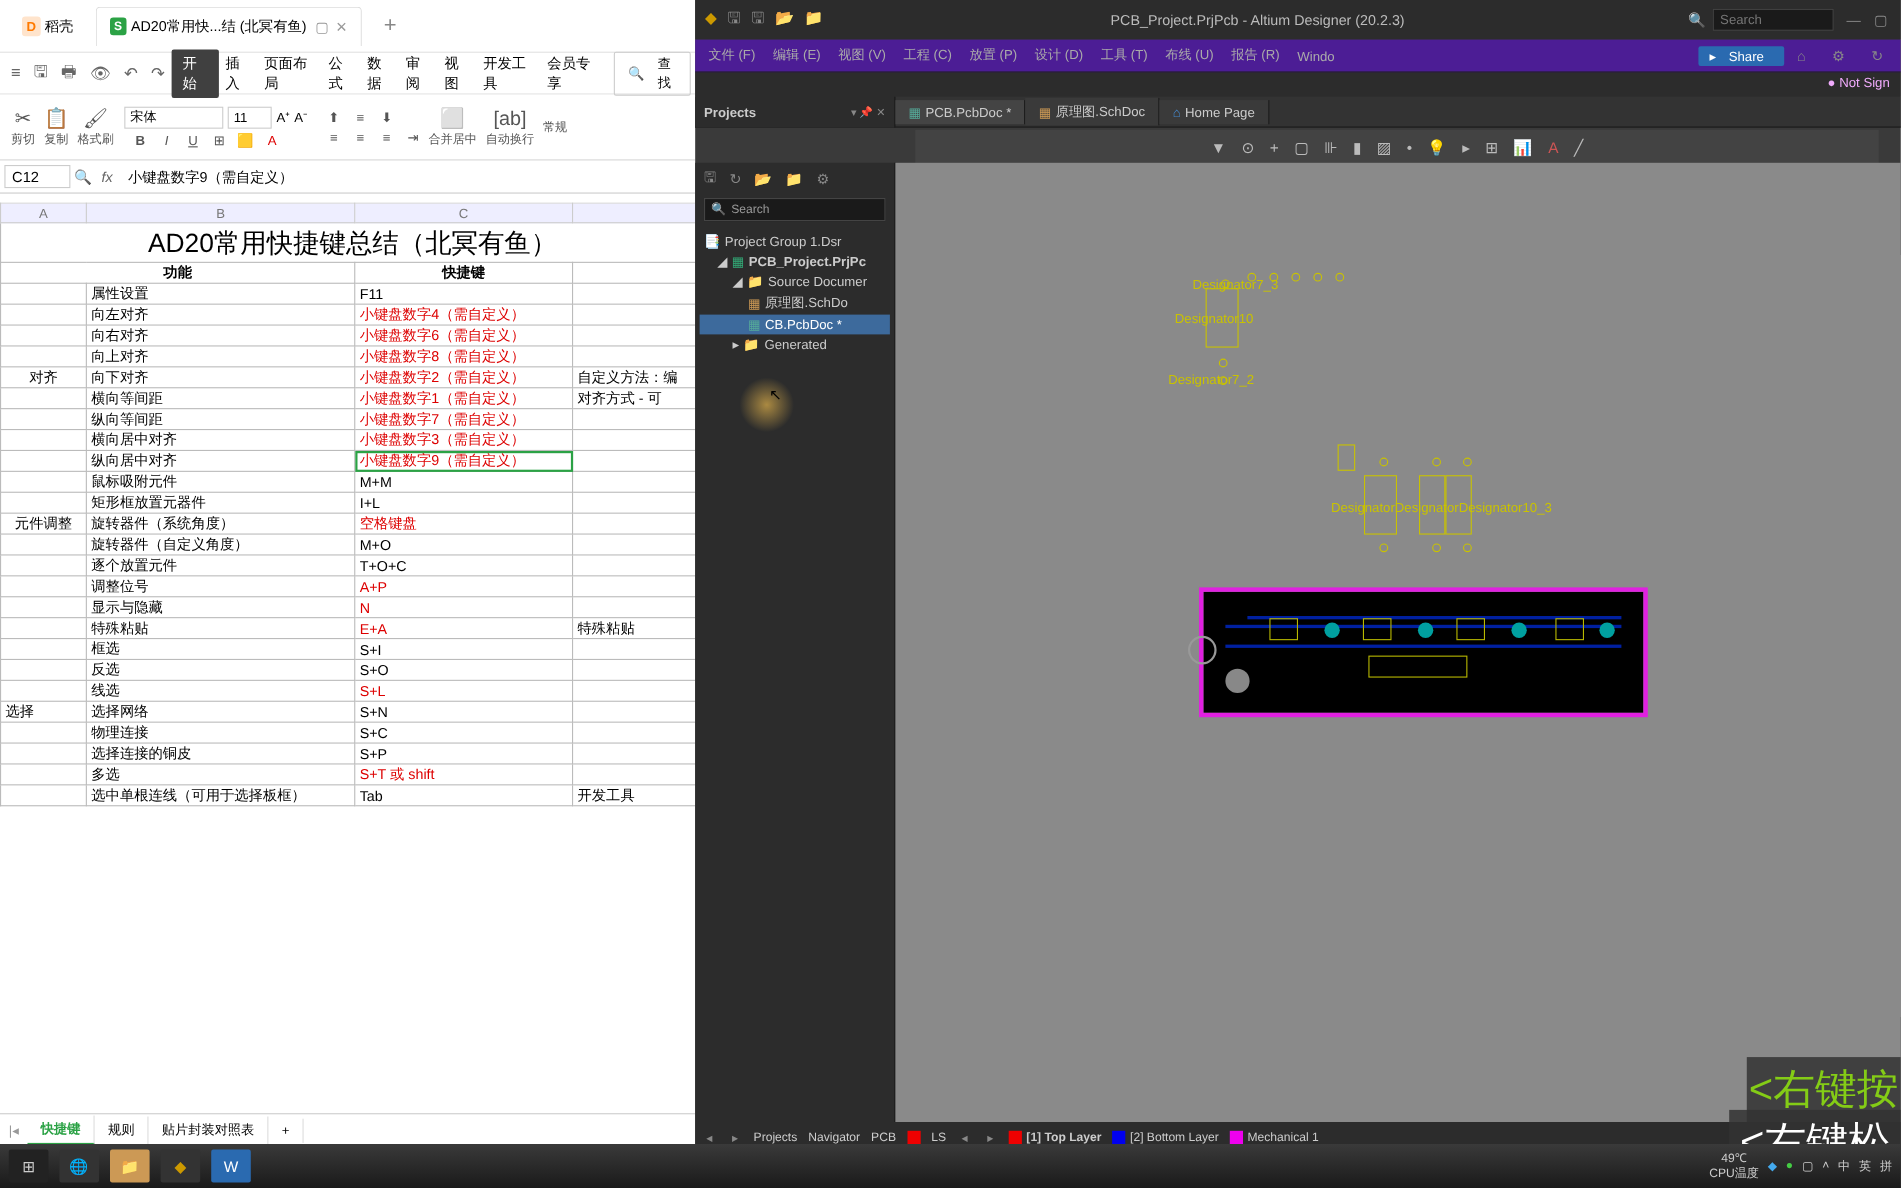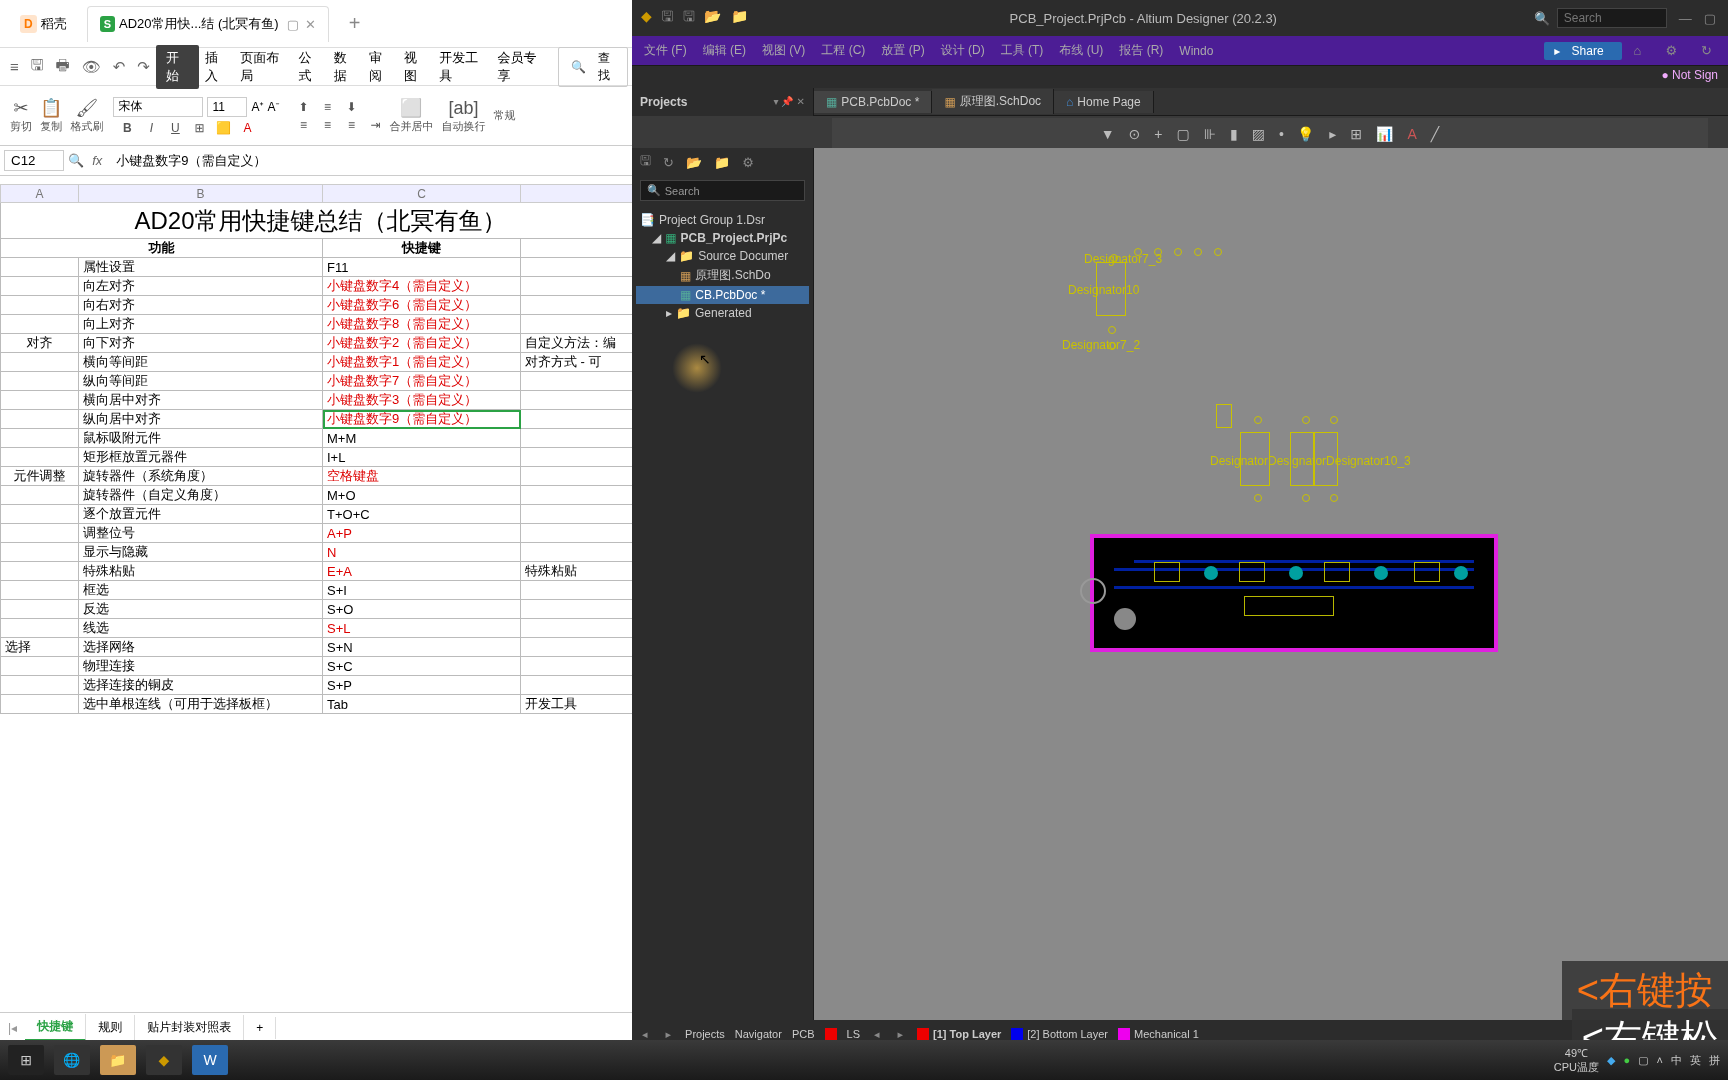--- a/index.html
+++ b/index.html
@@ -79,21 +79,21 @@
 .ad-layers { position:absolute; left:0; bottom:32px; right:0; height:28px; background:#2c2c2c; display:flex; align-items:center; font-size:11px; color:#ccc; padding:0 6px; gap:10px; }
 .ad-layers .arrow { color:#888; padding:0 4px; }
 .ad-layers .layer { display:flex; align-items:center; gap:4px; }
 .ad-layers .swatch { width:12px; height:12px; display:inline-block; }
 .ad-status { position:absolute; left:0; bottom:0; right:0; height:32px; background:#2c2c2c; color:#aaa; font-size:12px; display:flex; align-items:center; padding:0 10px; gap:20px; }
 .taskbar { position:absolute; left:0; bottom:0; width:1728px; height:40px; background:linear-gradient(#3a3a3a,#1a1a1a); display:flex; align-items:center; justify-content:space-between; padding:0 8px; color:#ccc; font-size:11px; z-index:100; }
 .taskbar .apps { display:flex; gap:10px; }
 .taskbar .apps .app { width:36px; height:30px; background:#444; border-radius:2px; display:flex; align-items:center; justify-content:center; font-size:14px; }
 .taskbar .tray { display:flex; align-items:center; gap:8px; }
 .taskbar .temp { text-align:center; line-height:14px; }
-.overlay-text { position:absolute; right:0; bottom:60px; font-size:38px; color:#f97316; background:rgba(50,50,50,.85); padding:4px 15px; z-index:50; }
+.overlay-text { position:absolute; right:0; bottom:60px; font-size:38px; color:#84cc16; background:rgba(50,50,50,.85); padding:4px 2px; z-index:50; }
 .overlay-text2 { position:absolute; right:0; bottom:12px; font-size:38px; color:#fff; background:rgba(50,50,50,.85); padding:4px 10px; z-index:50; }
 .cursor { position:absolute; left:67px; top:146px; color:#000; font-size:14px; z-index:60; }
 .highlight-ring { position:absolute; left:40px; top:130px; width:50px; height:50px; border-radius:50%; background:radial-gradient(circle,rgba(255,200,80,.6),transparent 70%); z-index:59; }
 .right-pane .projects-panel { position:relative; }
 .right-pane .highlight-ring { left:40px; top:138px; }
 </style>
 </head>
 <body>
 
 <div class="left-pane">
@@ -347,20 +347,26 @@
           <tr>
             <td style="text-align: center;"></td>
             <td>物理连接</td>
             <td>S+C</td>
             <td></td>
           </tr>
           <tr>
             <td style="text-align: center;"></td>
             <td>选择连接的铜皮</td>
             <td>S+P</td>
+            <td></td>
+          </tr>
+          <tr>
+            <td style="text-align: center;"></td>
+            <td>多选</td>
+            <td class="red">S+T 或 shift</td>
             <td></td>
           </tr>
           <tr>
             <td style="text-align: center;"></td>
             <td>选中单根连线（可用于选择板框）</td>
             <td>Tab</td>
             <td>开发工具</td>
           </tr>
         </tbody>
     </table>

